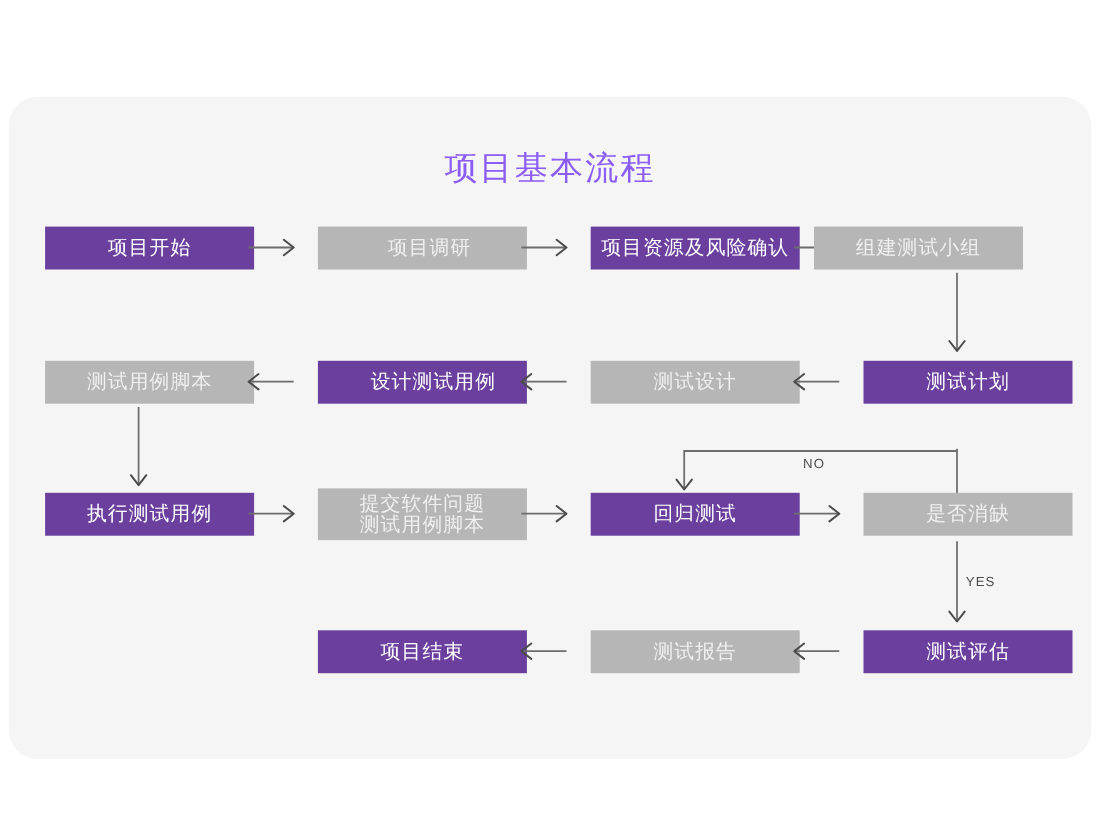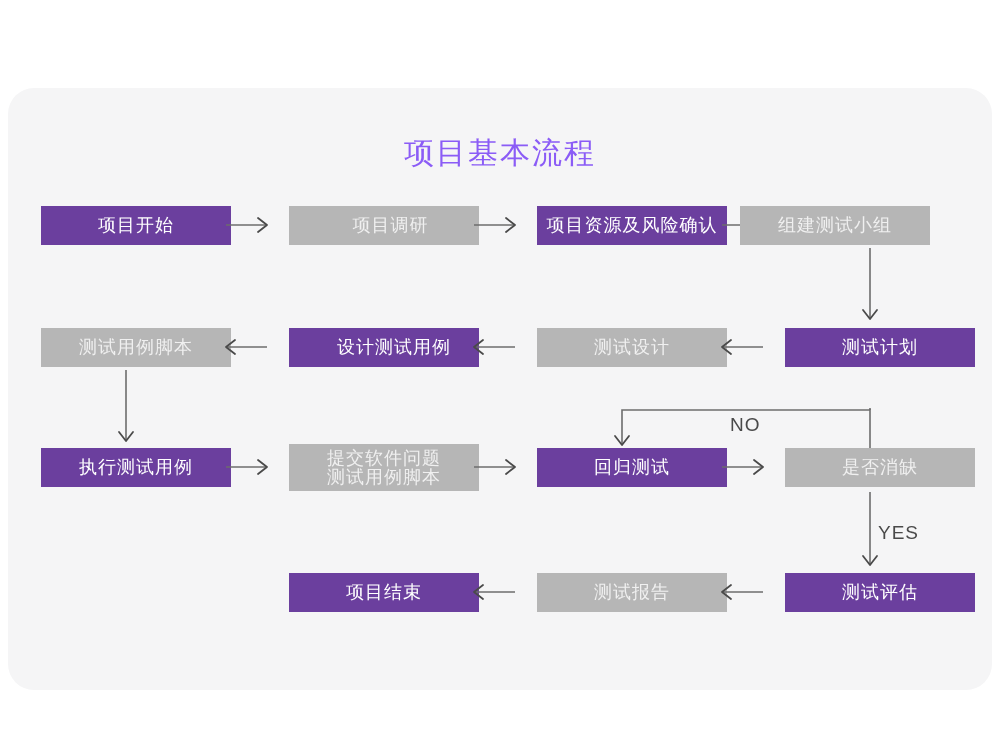--- a/index.html
+++ b/index.html
@@ -45,21 +45,21 @@
   .node .lines span{display:block;}
 
   
   .conn{position:absolute;}
   .conn svg{display:block;overflow:visible;}
   .edge-line{stroke:#6d6d6d;stroke-width:1.6;fill:none;}
   .edge-head{stroke:#4a4a4a;stroke-width:1.8;fill:none;stroke-linecap:round;stroke-linejoin:round;}
 
   .edge-label{
     position:absolute;
-    font-size:19px;color:#4a4a4a;
+    font-size:12px;color:#4a4a4a;
     letter-spacing:1px;
   }
 </style>
 </head>
 <body>
 
 <div id="stage">
 
   <div class="panel"></div>
 

